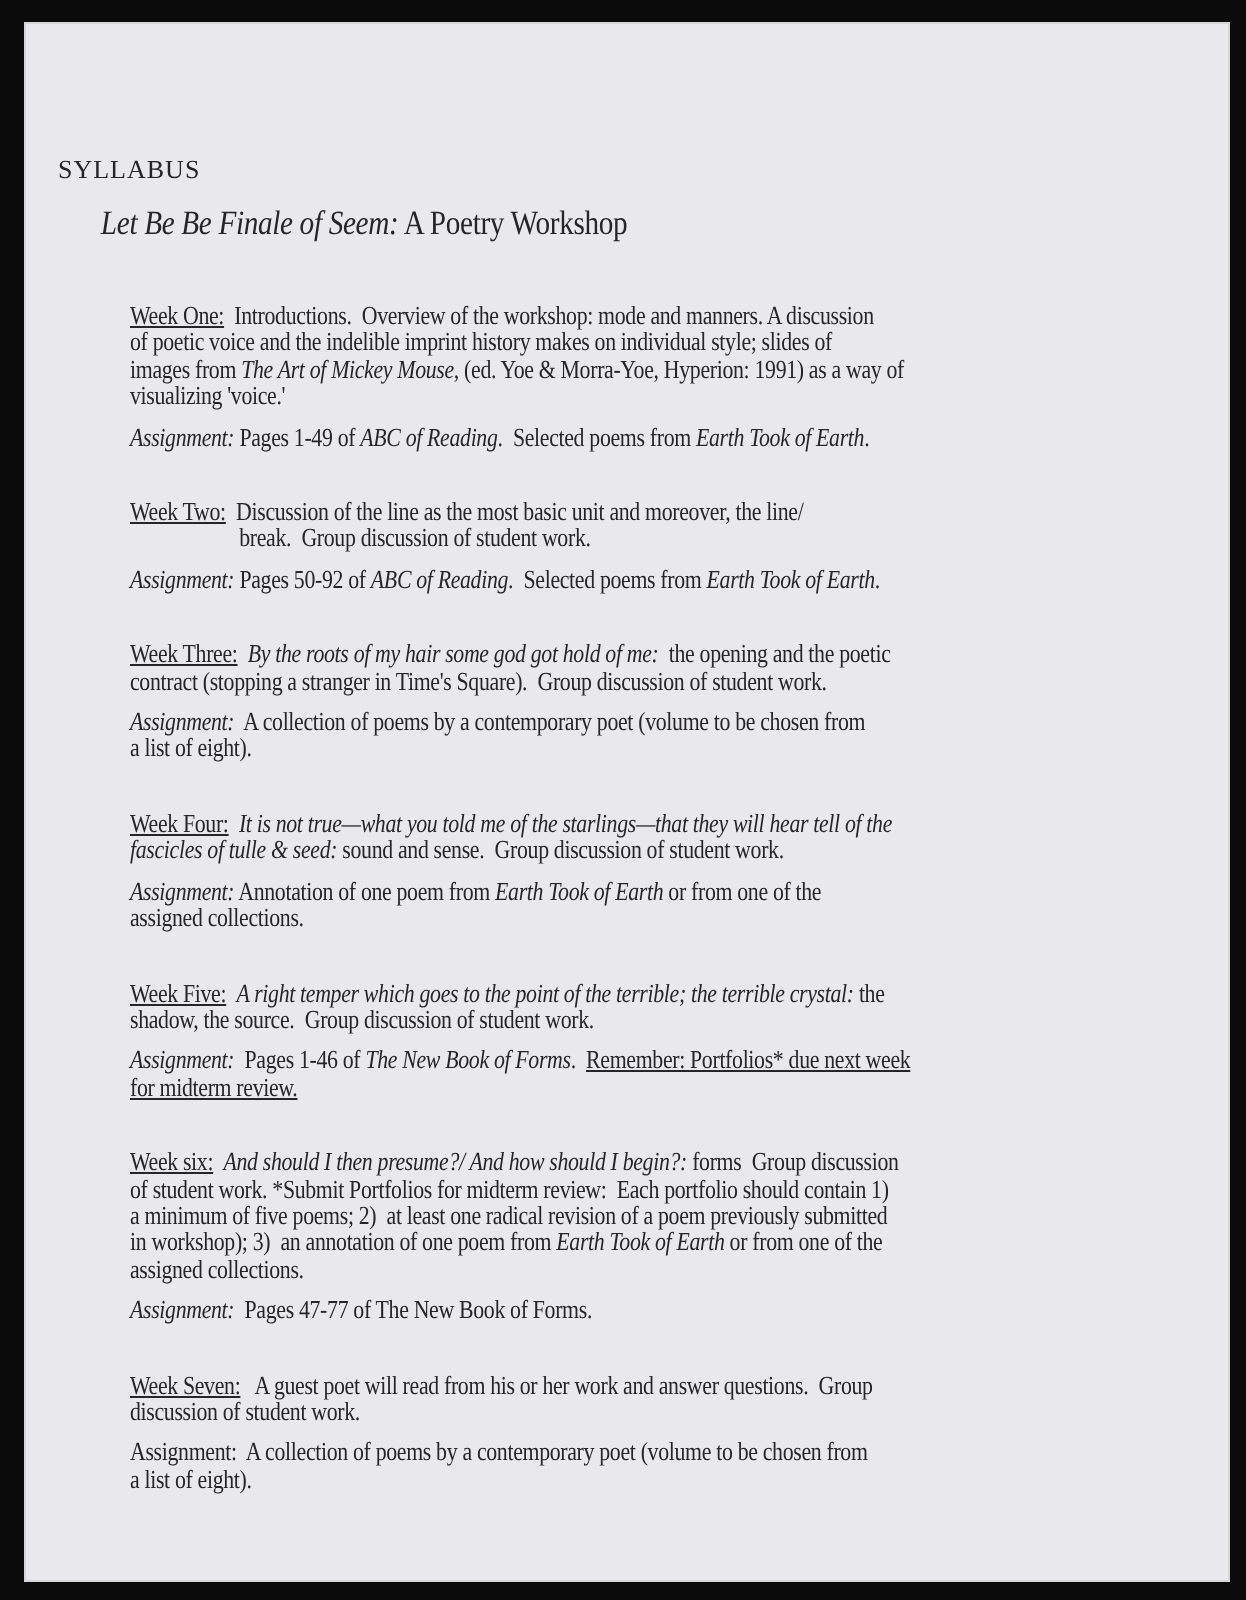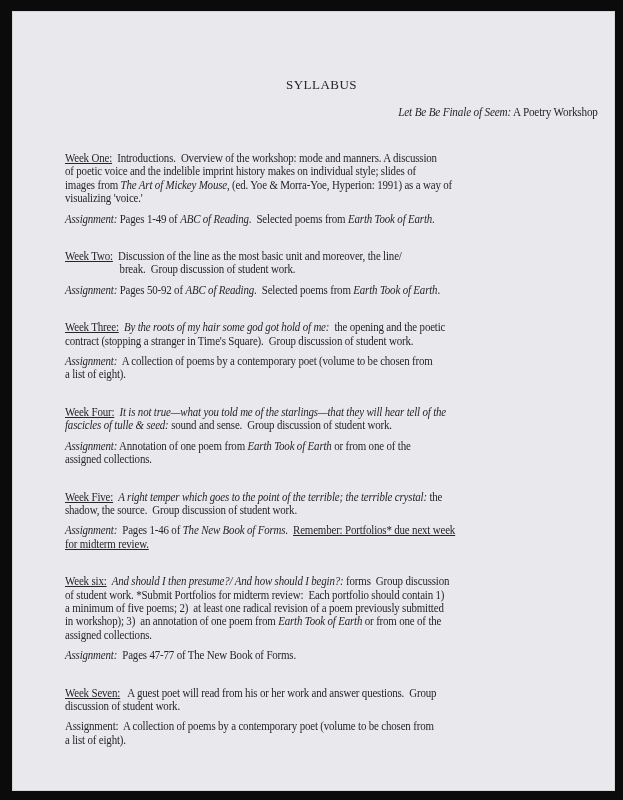--- a/index.html
+++ b/index.html
@@ -11,32 +11,32 @@
     overflow:hidden;
   }
   .paper{
     position:absolute;left:13px;top:12px;
     width:601px;height:778px;
     background:var(--paper,#e9e9ed);
     box-shadow:0 0 0 1px rgba(250,250,252,.85);
     color:var(--ink,#26262a);
   }
   .title-block{
-    text-align:center;
+    text-align:left;
     padding-left:16px;
     margin-top:66px;
     font-size:13px;
     letter-spacing:.5px;
     line-height:14px;
   }
   .subtitle-block{
-    text-align:right;
+    text-align:left;
     padding-left:16px;
     margin-top:13px;
-    font-size:13px;
+    font-size:17px;
     line-height:14px;
     text-decoration:underline;
   }
   .subtitle-inner{
     display:inline-block;
     transform:scaleX(.86);
     letter-spacing:-.2px;
     white-space:pre;
   }
   .sections-outer{

